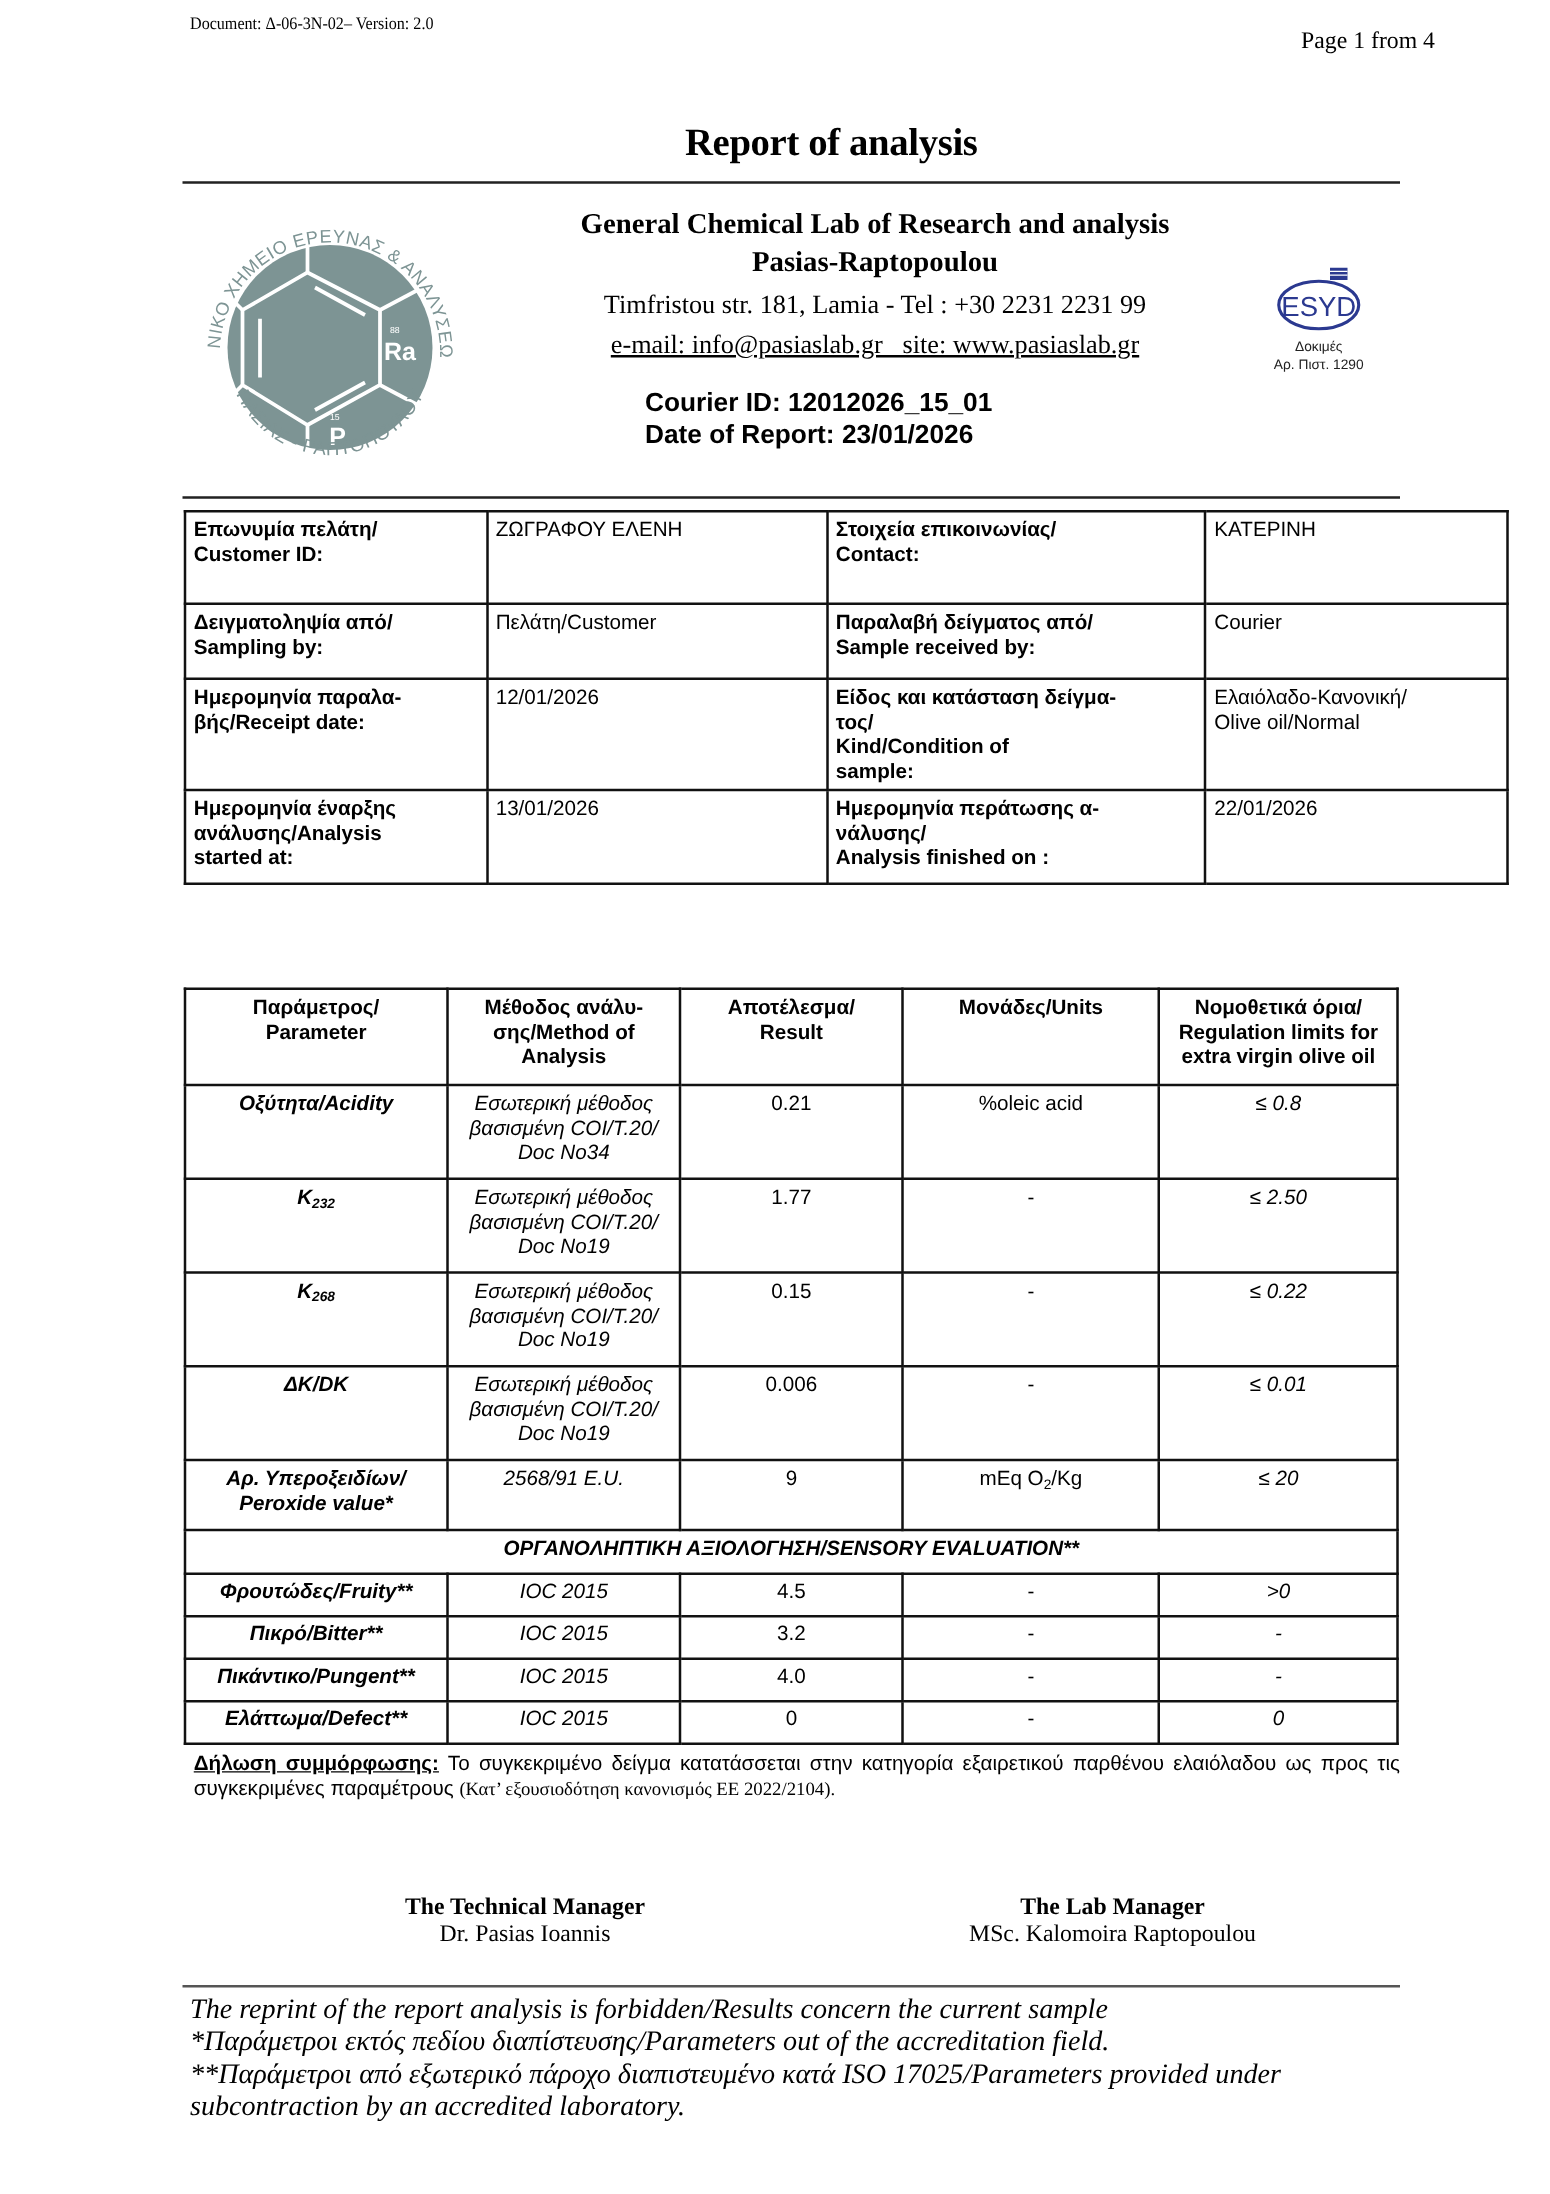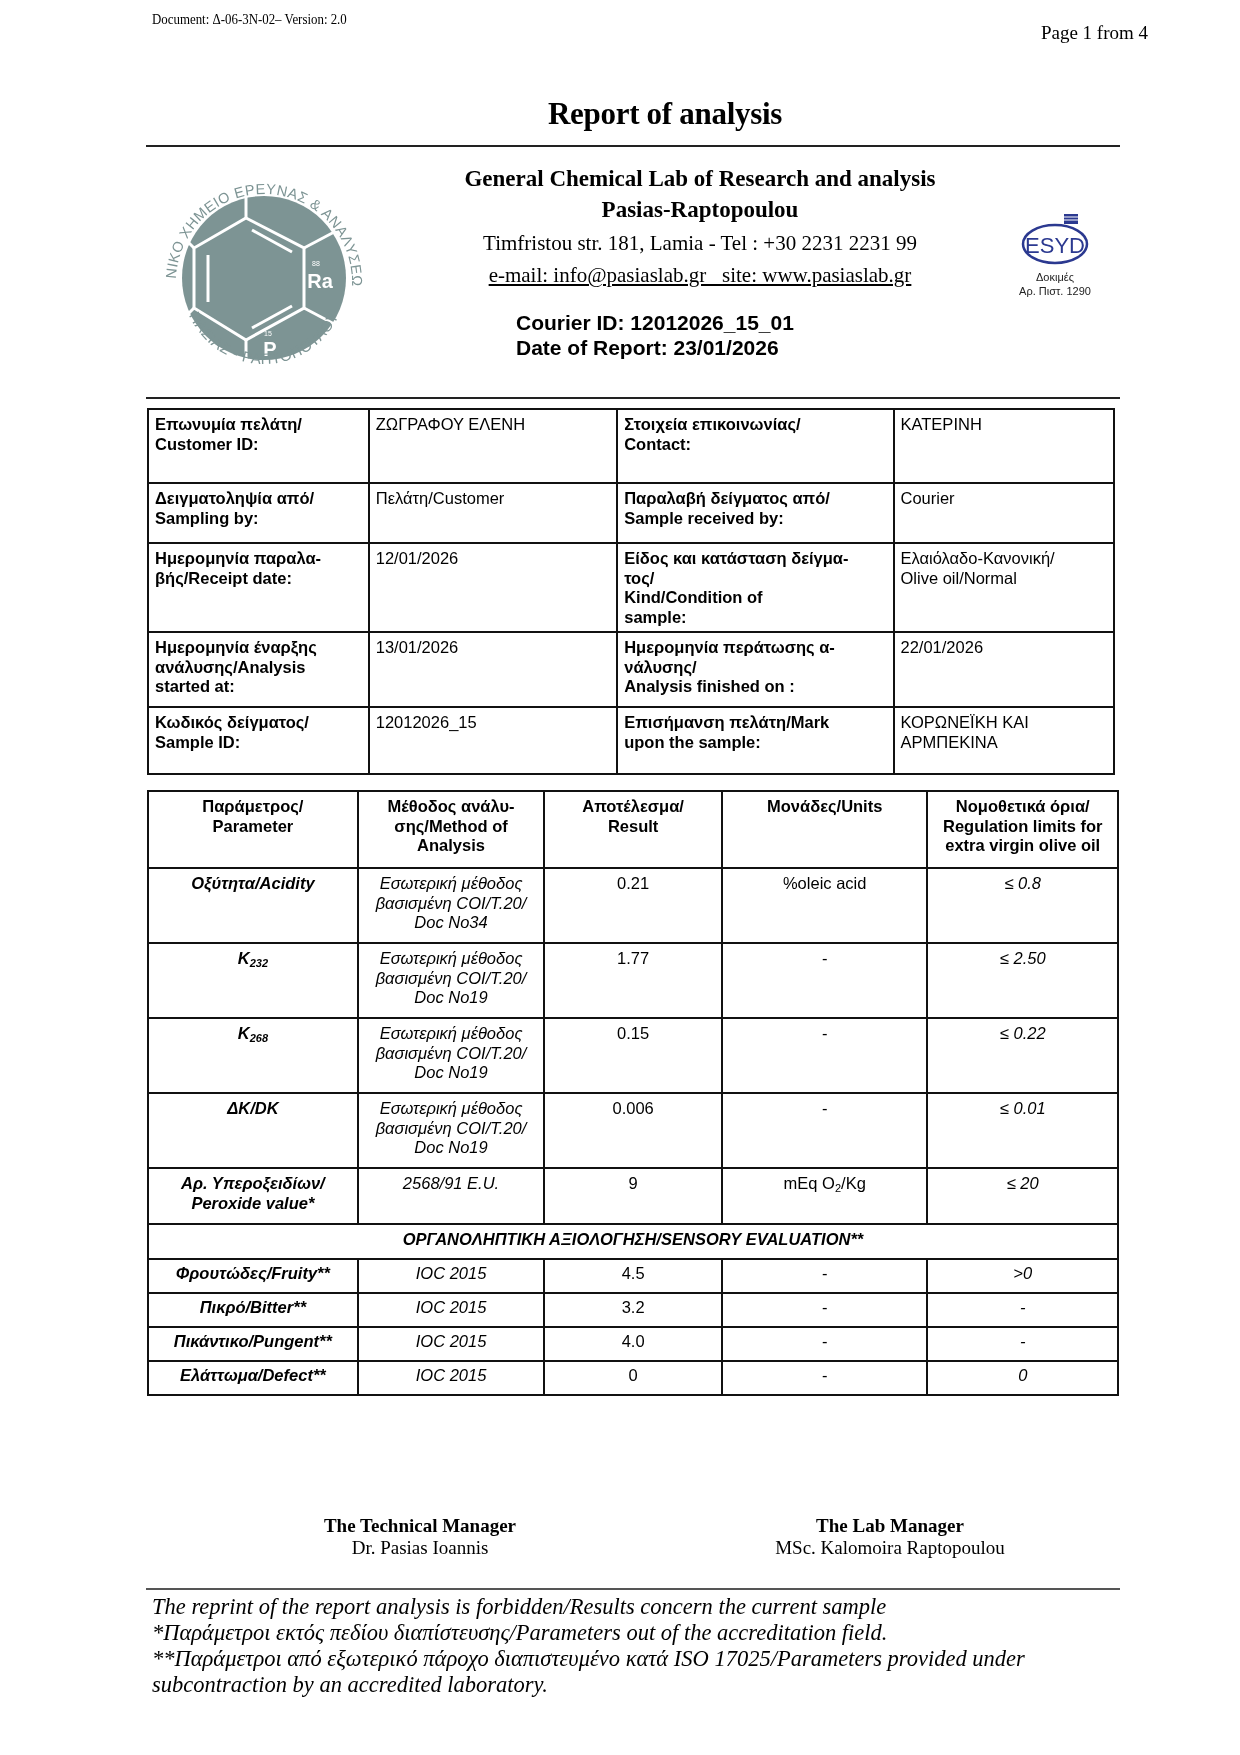--- a/index.html
+++ b/index.html
@@ -20,21 +20,21 @@
   .lab-mail { font-size: 21px; line-height: 32px; }
 
   .esyd { position: absolute; left: 1010px; top: 214px; width: 90px; text-align: center; font-family: "Liberation Sans", sans-serif; }
   .esyd-caption { font-size: 11px; line-height: 14px; color: #222; }
 
   .report-meta { position: absolute; left: 516px; top: 310px; font-family: "Liberation Sans", sans-serif; font-weight: bold; font-size: 21px; line-height: 25px; }
 
   table { border-collapse: collapse; position: absolute; font-family: "Liberation Sans", sans-serif; }
   table td, table th { border: 2px solid #111; vertical-align: top; }
 
-  .info { left: 147px; top: 408px; width: 968px; font-size: 16.5px; line-height: 19.5px; }
+  .info { left: 147px; top: 408px; width: 1060px; font-size: 16.5px; line-height: 19.5px; }
   .info td { padding: 5px 6px 4px 6px; }
   .info .lbl { font-weight: bold; }
 
   .res { left: 147px; top: 790px; width: 972px; font-size: 16.5px; line-height: 19.5px; }
   .res th { font-weight: bold; text-align: center; padding: 5px 6px; }
   .res td { text-align: center; padding: 5px 6px; }
   .res .p { font-weight: bold; font-style: italic; }
   .res .m { font-style: italic; }
   .res .lim { font-style: italic; }
   .res .sens td { padding: 4px 6px 5px 6px; }
@@ -154,29 +154,20 @@
       <tr style="height: 75px;">
         <td class="lbl" style="white-space: pre-line;">Ημερομηνία έναρξης
 ανάλυσης/Analysis
 started at:</td>
         <td style="white-space: pre-line;">13/01/2026</td>
         <td class="lbl" style="white-space: pre-line;">Ημερομηνία περάτωσης α-
 νάλυσης/
 Analysis finished on :</td>
         <td style="white-space: pre-line;">22/01/2026</td>
       </tr>
-      <tr style="height: 67px;">
-        <td class="lbl" style="white-space: pre-line;">Κωδικός δείγματος/
-Sample ID:</td>
-        <td style="white-space: pre-line;">12012026_15</td>
-        <td class="lbl" style="white-space: pre-line;">Επισήμανση πελάτη/Mark
-upon the sample:</td>
-        <td style="white-space: pre-line;">ΚΟΡΩΝΕΪΚΗ ΚΑΙ
-ΑΡΜΠΕΚΙΝΑ</td>
-      </tr>
     </tbody>
 </table>
 
 <table class="res">
   <colgroup>
       <col style="width:210px">
       <col style="width:187px">
       <col style="width:178px">
       <col style="width:206px">
       <col style="width:191px">
@@ -269,20 +260,23 @@
         <td class="p">Ελάττωμα/Defect**</td>
         <td class="m">IOC 2015</td>
         <td>0</td>
         <td>-</td>
         <td class="lim">0</td>
       </tr>
     </tbody>
 </table>
 
 <div class="decl">
+  <div>
+    <span class="u">Δήλωση συμμόρφωσης:</span><span> Το συγκεκριμένο δείγμα κατατάσσεται στην κατηγορία εξαιρετικού παρθένου ελαιόλαδου ως προς τις συγκεκριμένες παραμέτρους </span><span class="serif">(Κατ’ εξουσιοδότηση κανονισμός ΕΕ 2022/2104).</span>
+  </div>
 </div>
 
 <div class="sign left">
   <div class="role">The Technical Manager</div>
   <div>Dr. Pasias Ioannis</div>
 </div>
 <div class="sign right">
   <div class="role">The Lab Manager</div>
   <div>MSc. Kalomoira Raptopoulou</div>
 </div>

